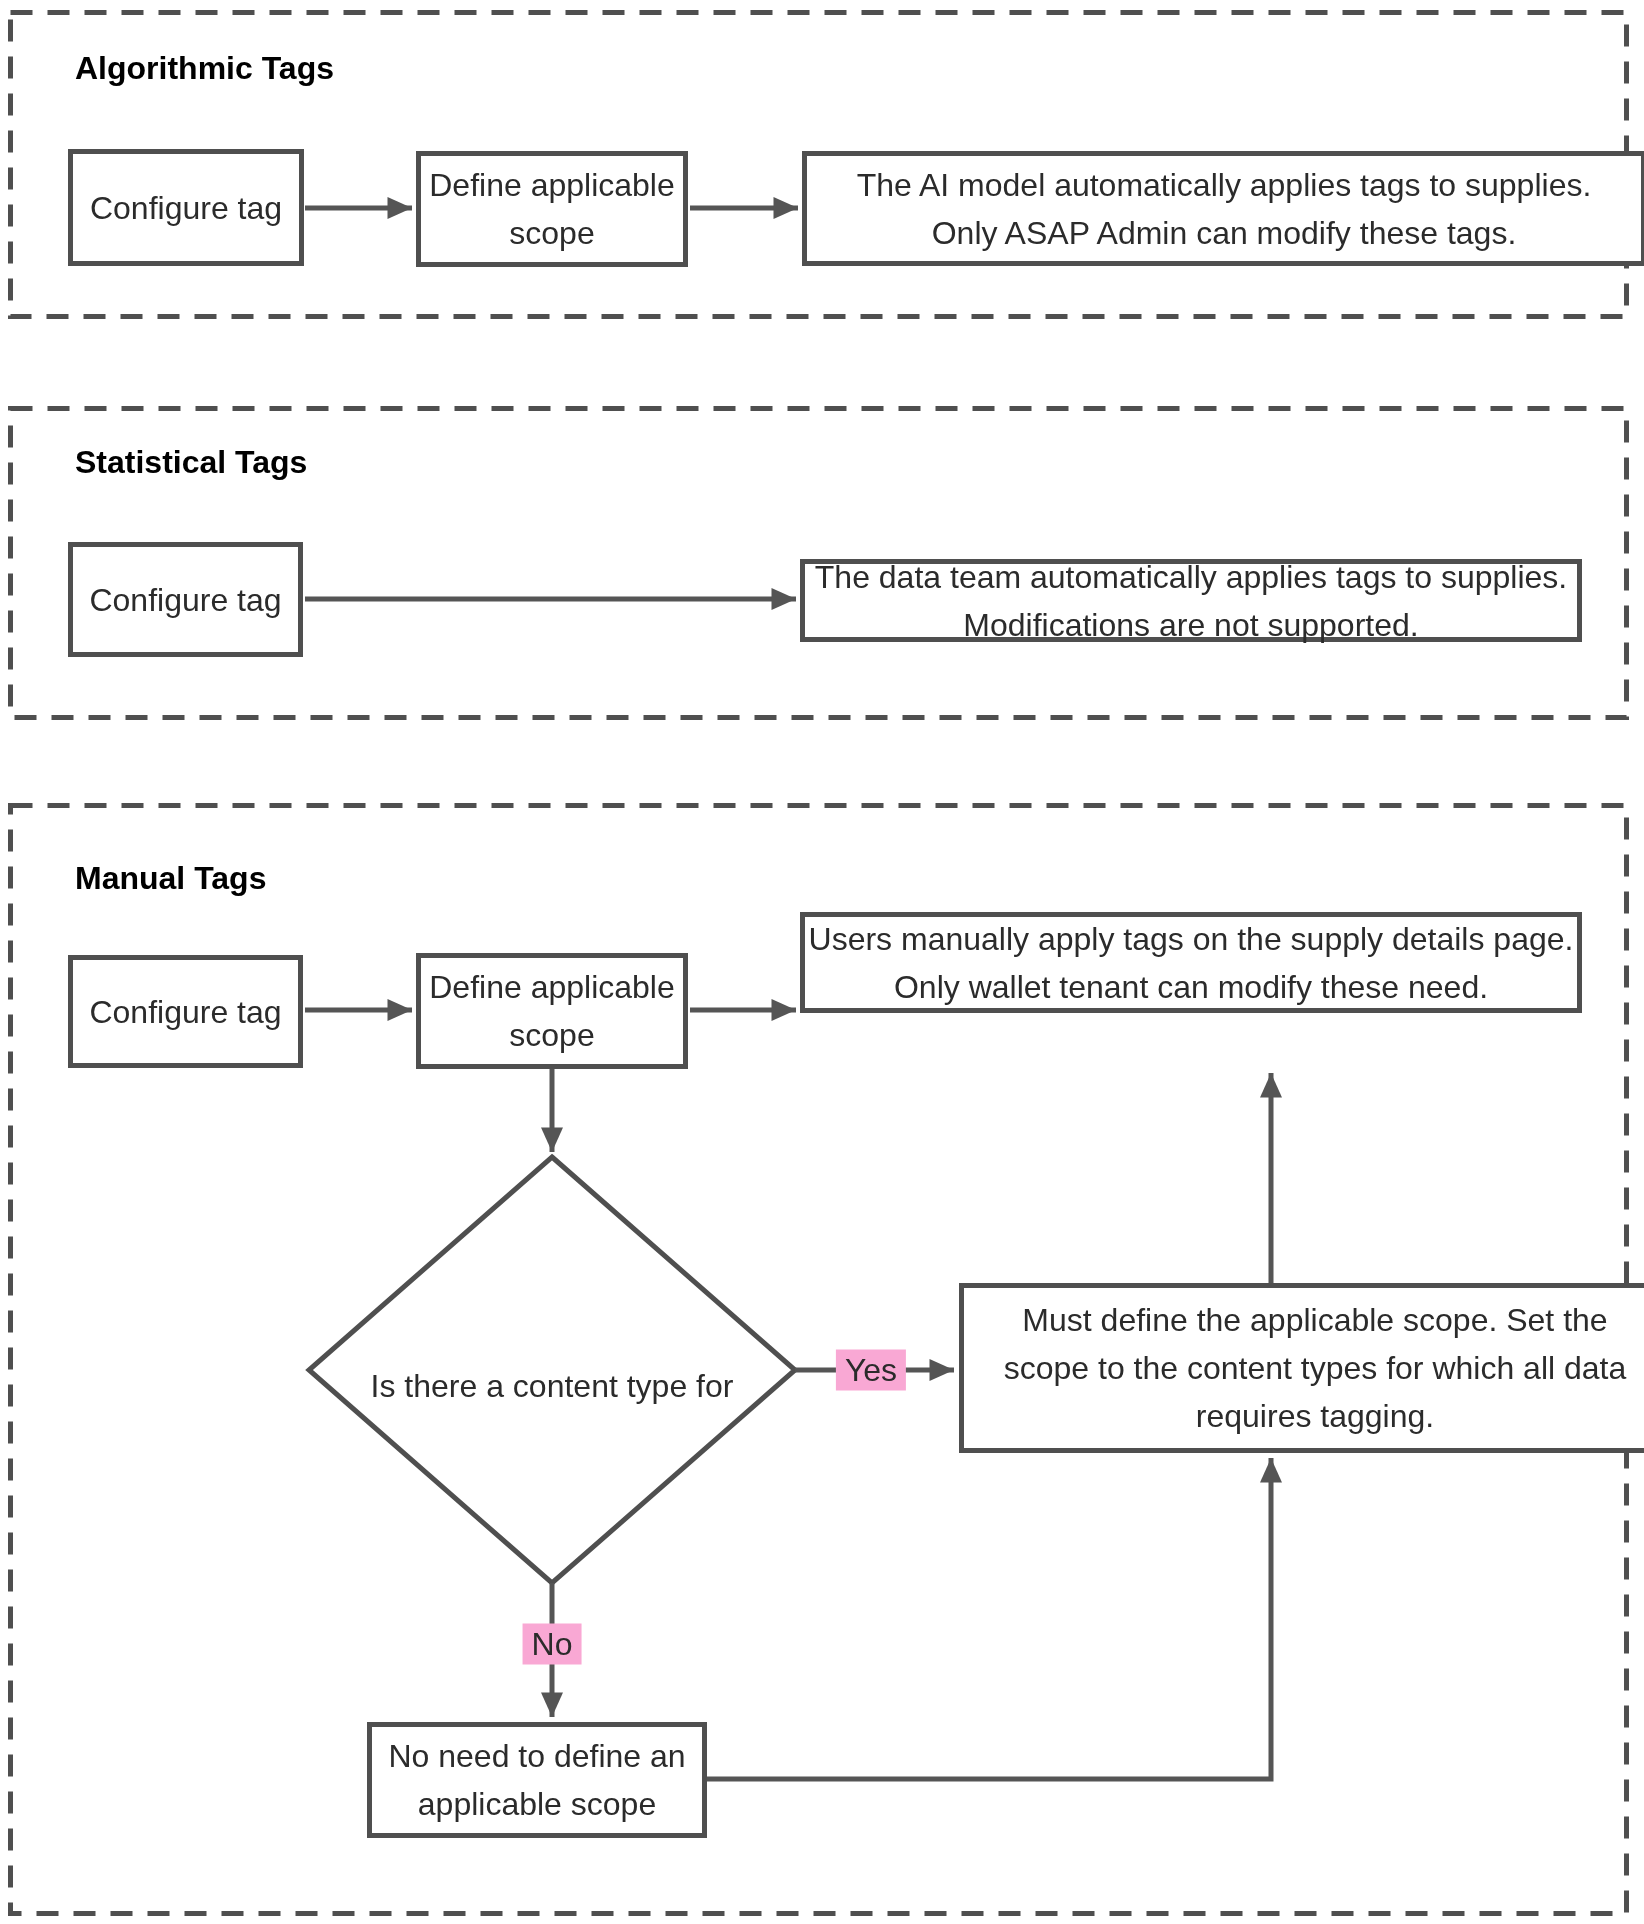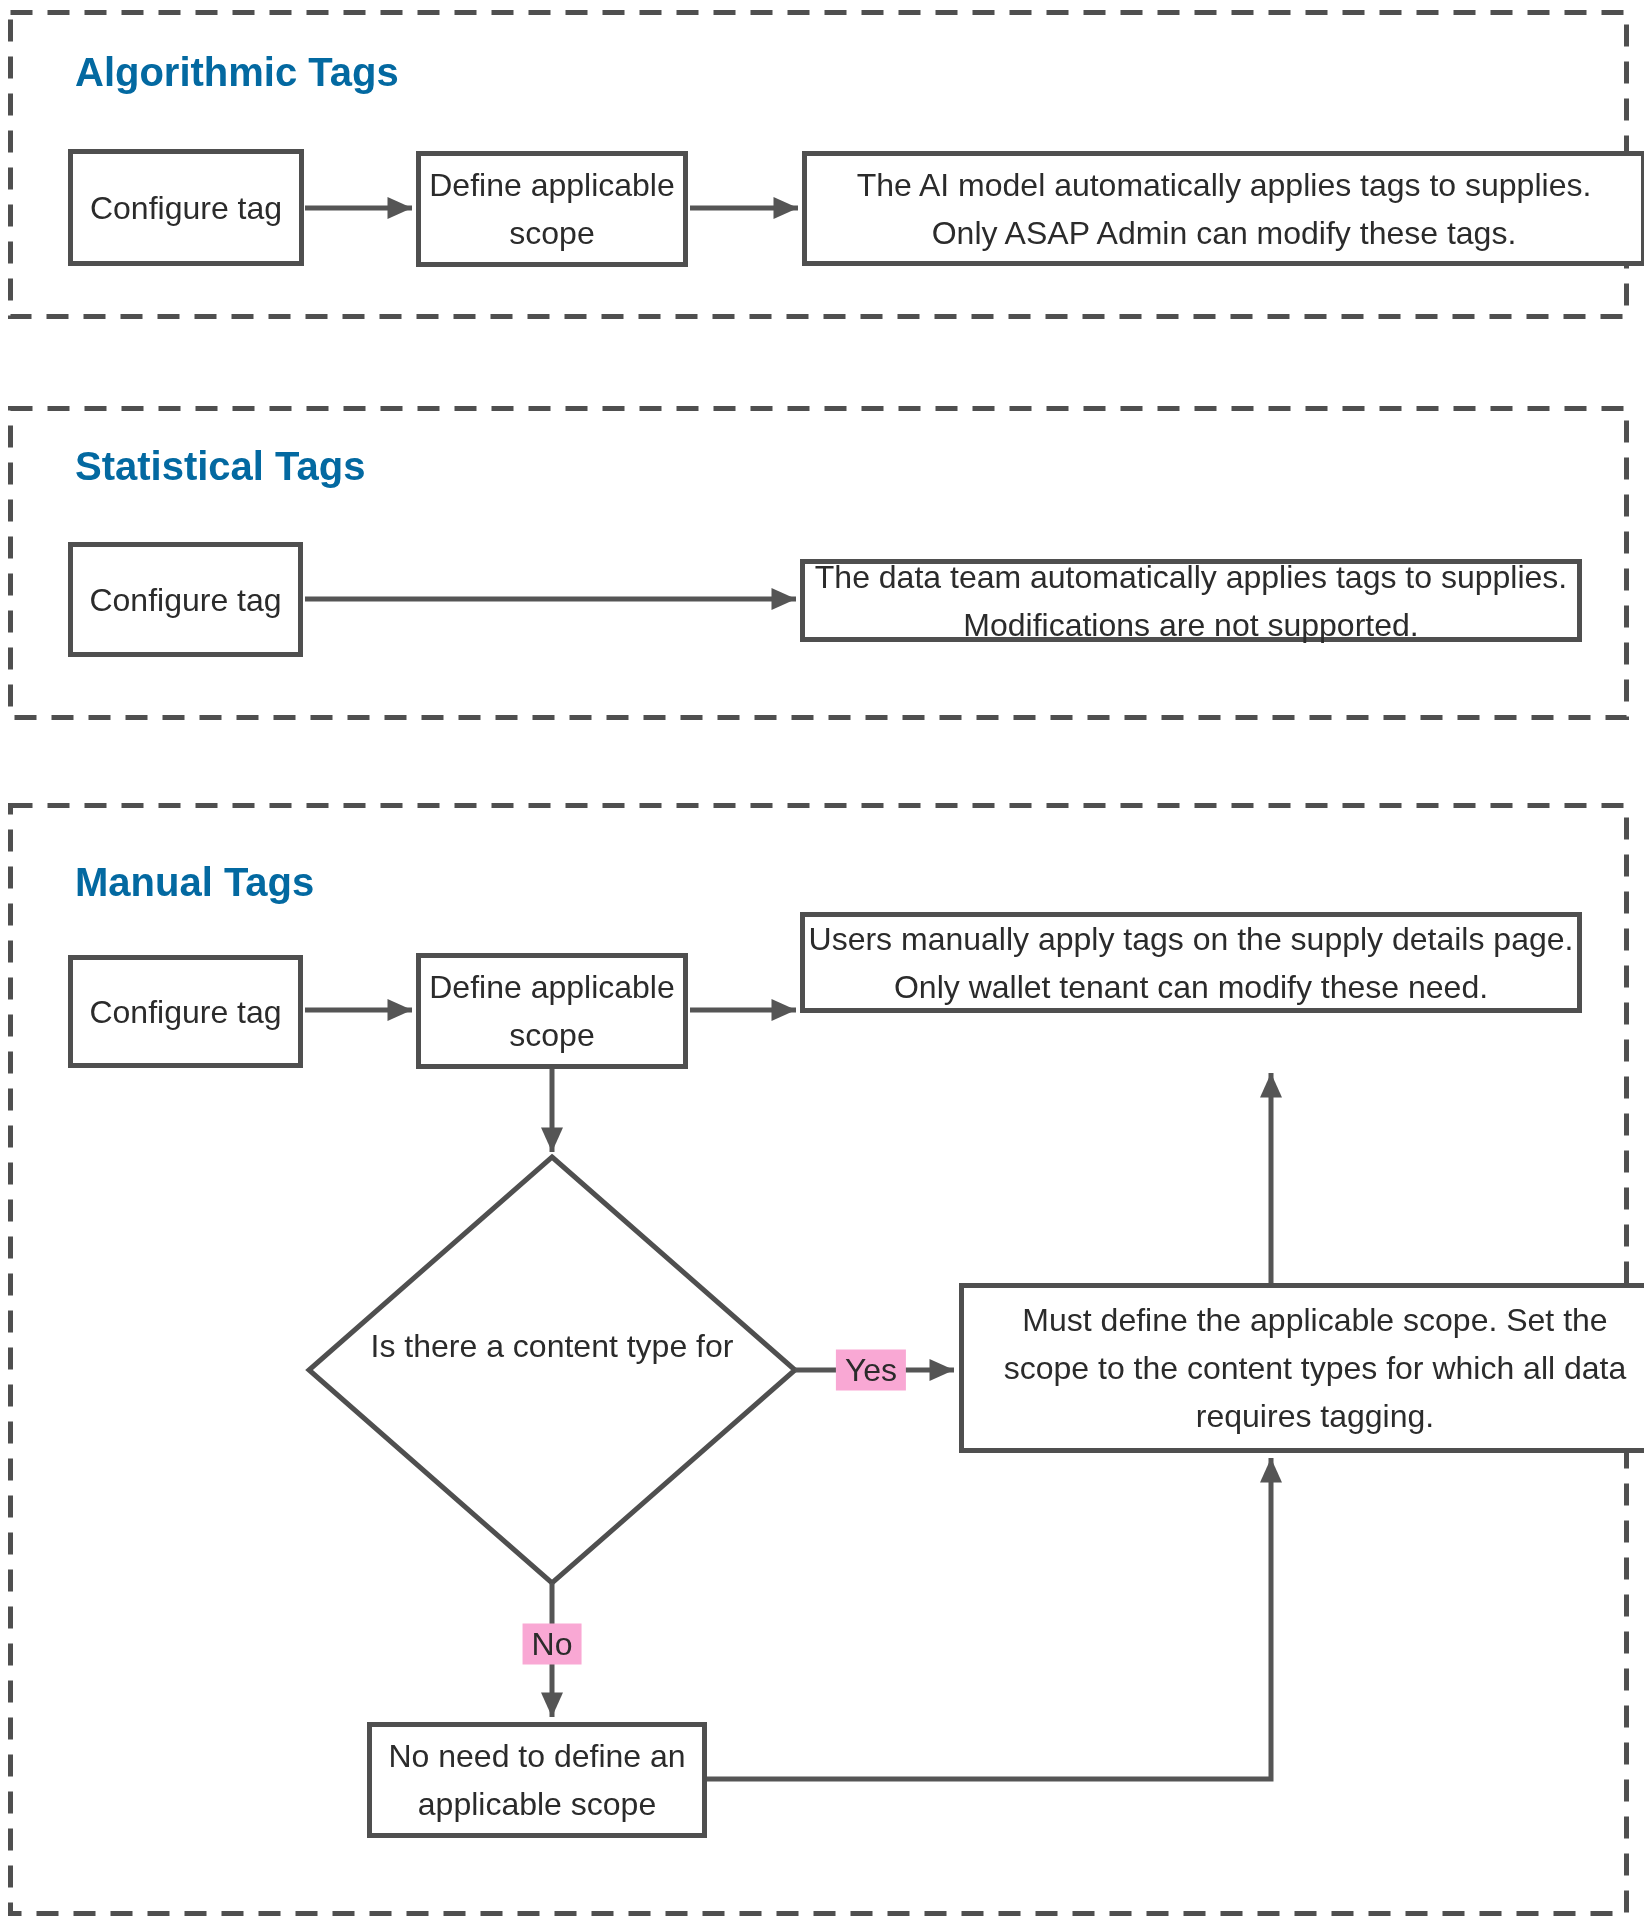--- a/index.html
+++ b/index.html
@@ -8,27 +8,27 @@
   .layer{position:absolute;left:0;top:0;width:1644px;height:1924px;z-index:1;}
   .node{
     position:absolute;z-index:2;box-sizing:border-box;
     background:#ffffff;border:5px solid #4f4f4f;
     display:flex;flex-direction:column;justify-content:center;align-items:center;
     color:#2b2b2b;font-size:32px;line-height:48px;text-align:center;
   }
   .node span{display:block;white-space:nowrap;}
   .sec-title{
     position:absolute;z-index:2;left:75px;
-    font-size:40px;font-weight:bold;color:#0369a1;white-space:nowrap;
+    font-size:32px;font-weight:bold;color:#000000;white-space:nowrap;
   }
   .dtext{
     position:absolute;z-index:2;left:312px;top:1322px;width:480px;
     color:#2b2b2b;font-size:32px;line-height:48px;text-align:center;
   }
-  .dtext span{display:block;white-space:nowrap;}
+  .dtext span{display:block;white-space:nowrap;margin-top:40px;}
   .edge-label{
     position:absolute;z-index:3;transform:translate(-50%,-50%);
     background:#f9a8d4;padding:2px 9px;color:#2b2b2b;font-size:32px;white-space:nowrap;
   }
 </style>
 </head>
 <body>
 
 <div class="canvas">
 

